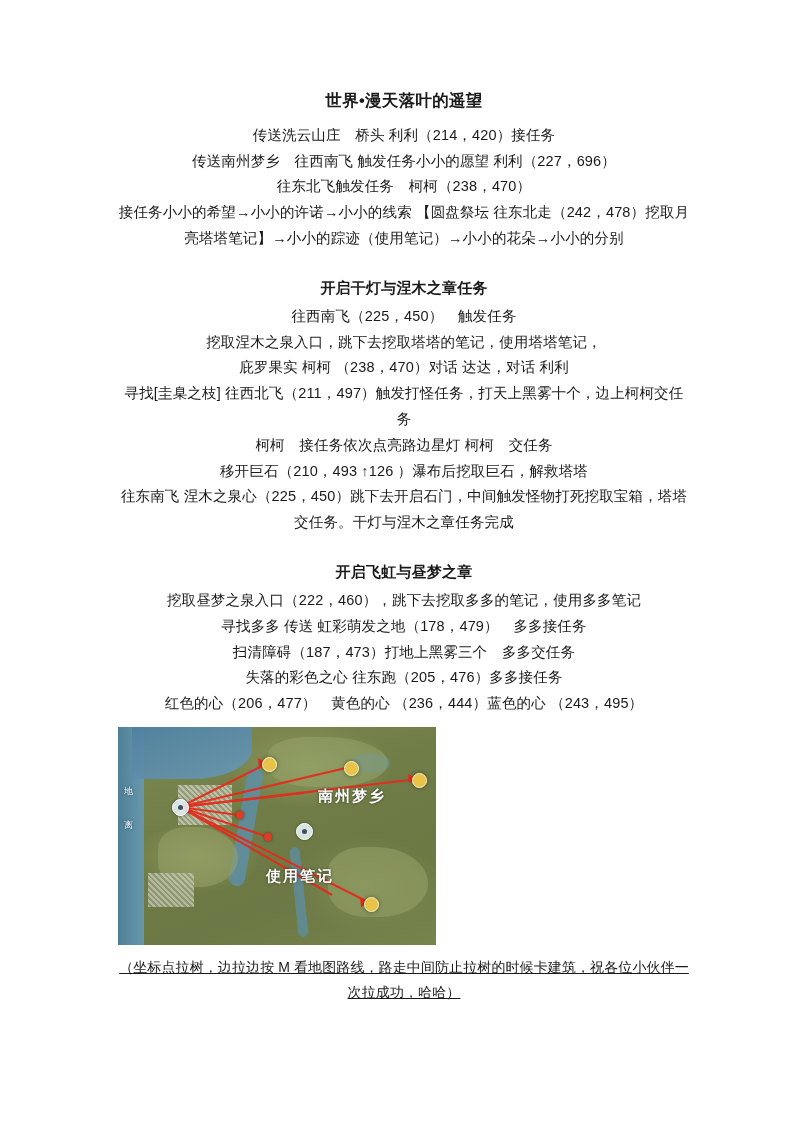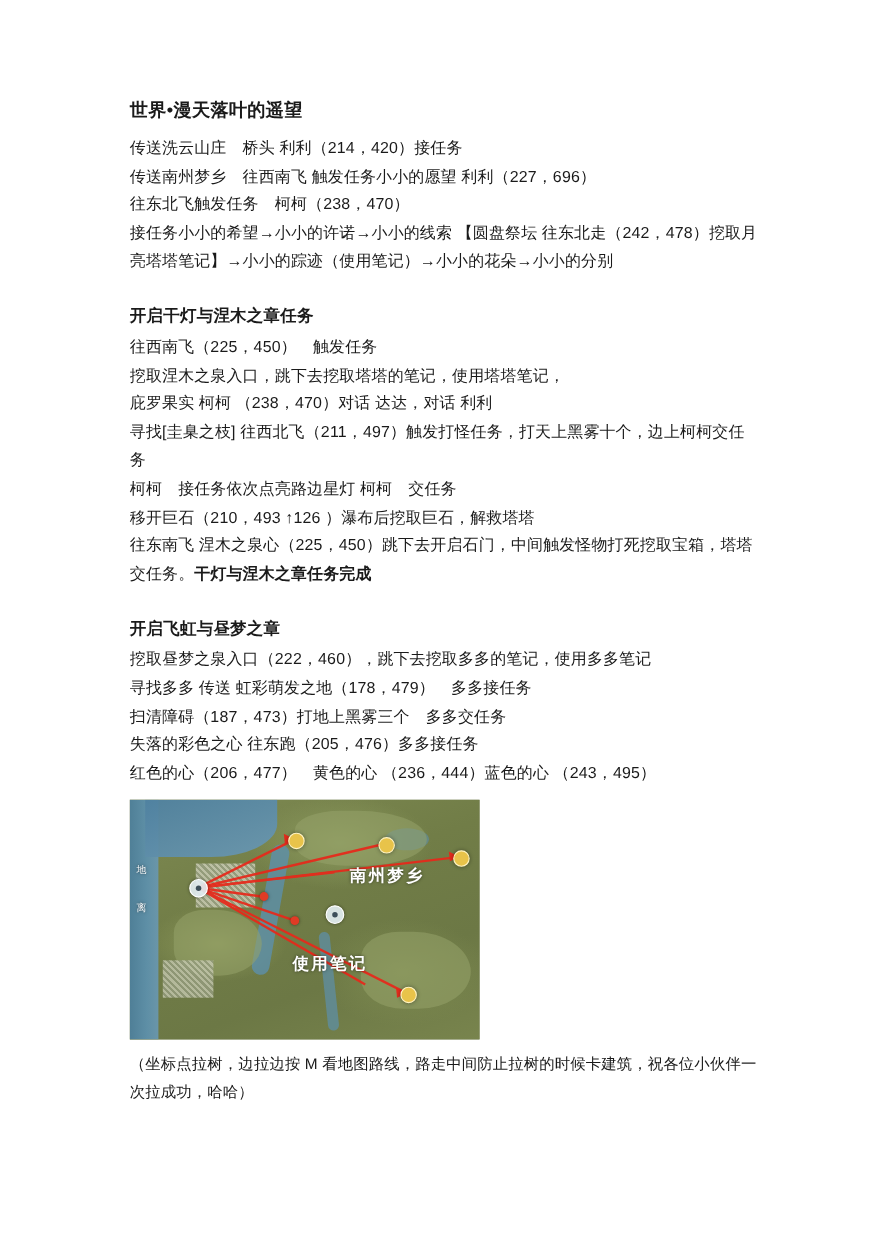--- a/index.html
+++ b/index.html
@@ -14,20 +14,21 @@
     color: #1a1a1a;
     position: relative;
     overflow: hidden;
   }
   .page {
     position: absolute;
     left: 0; top: 0;
     width: 800px;
     height: 1130px;
     background: #ffffff;
+    text-align: center;
   }
   .content {
     position: absolute;
     left: 118px;
     top: 88px;
     width: 572px;
   }
   h1.doc-title {
     font-size: 16.5px;
     font-weight: bold;
@@ -43,21 +44,21 @@
     letter-spacing: 0.2px;
   }
   .para {
     font-size: 14.5px;
     line-height: 1.78;
     margin: 0;
     letter-spacing: 0.15px;
     word-break: break-all;
   }
   .para b {
-    font-weight: bold;
+    font-weight: normal;
   }
   .block {
     margin-bottom: 0;
   }
   .spacer-lg { height: 20px; }
 
   
   .map-wrap {
     margin-top: 10px;
     width: 318px;
@@ -185,20 +186,21 @@
     left: 0; top: 0;
     width: 318px; height: 218px;
     pointer-events: none;
   }
   .caption {
     font-size: 14px;
     line-height: 1.8;
     margin-top: 10px;
     letter-spacing: 0.1px;
     word-break: break-all;
+    text-decoration: underline;
   }
 </style>
 </head>
 <body>
 
 <div class="page">
   <div class="content">
 
     <h1 class="doc-title">世界•漫天落叶的遥望</h1>
 

